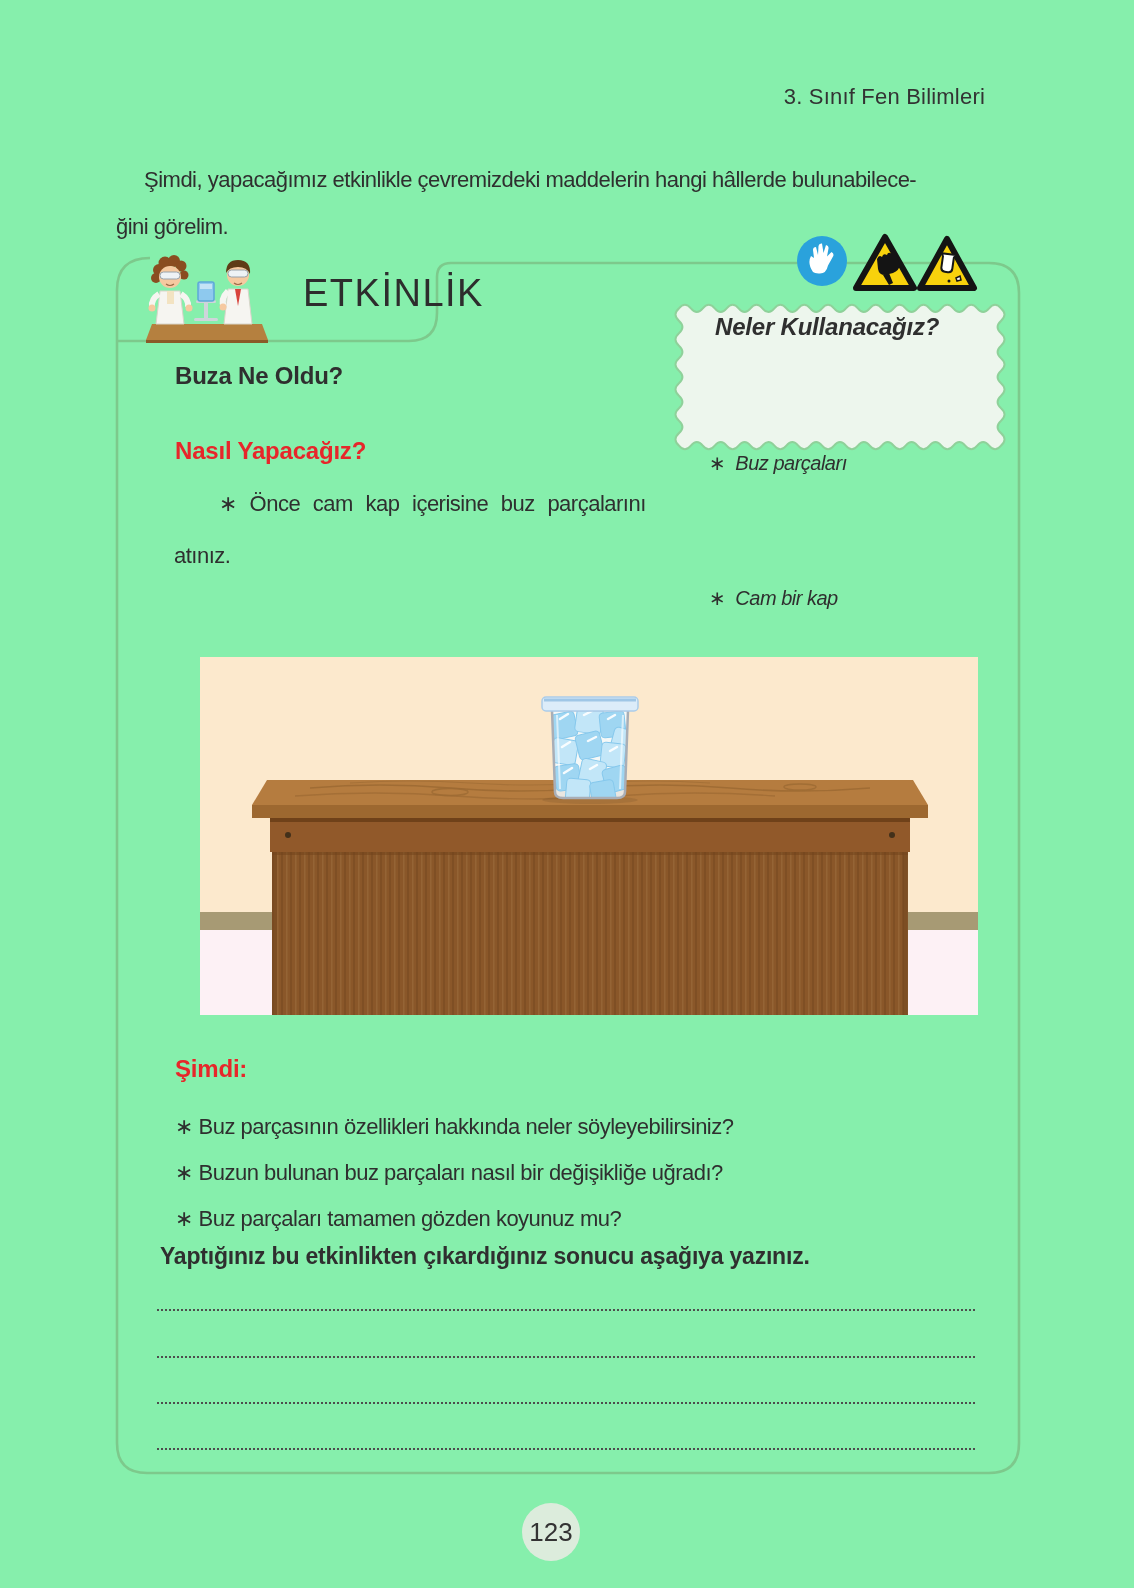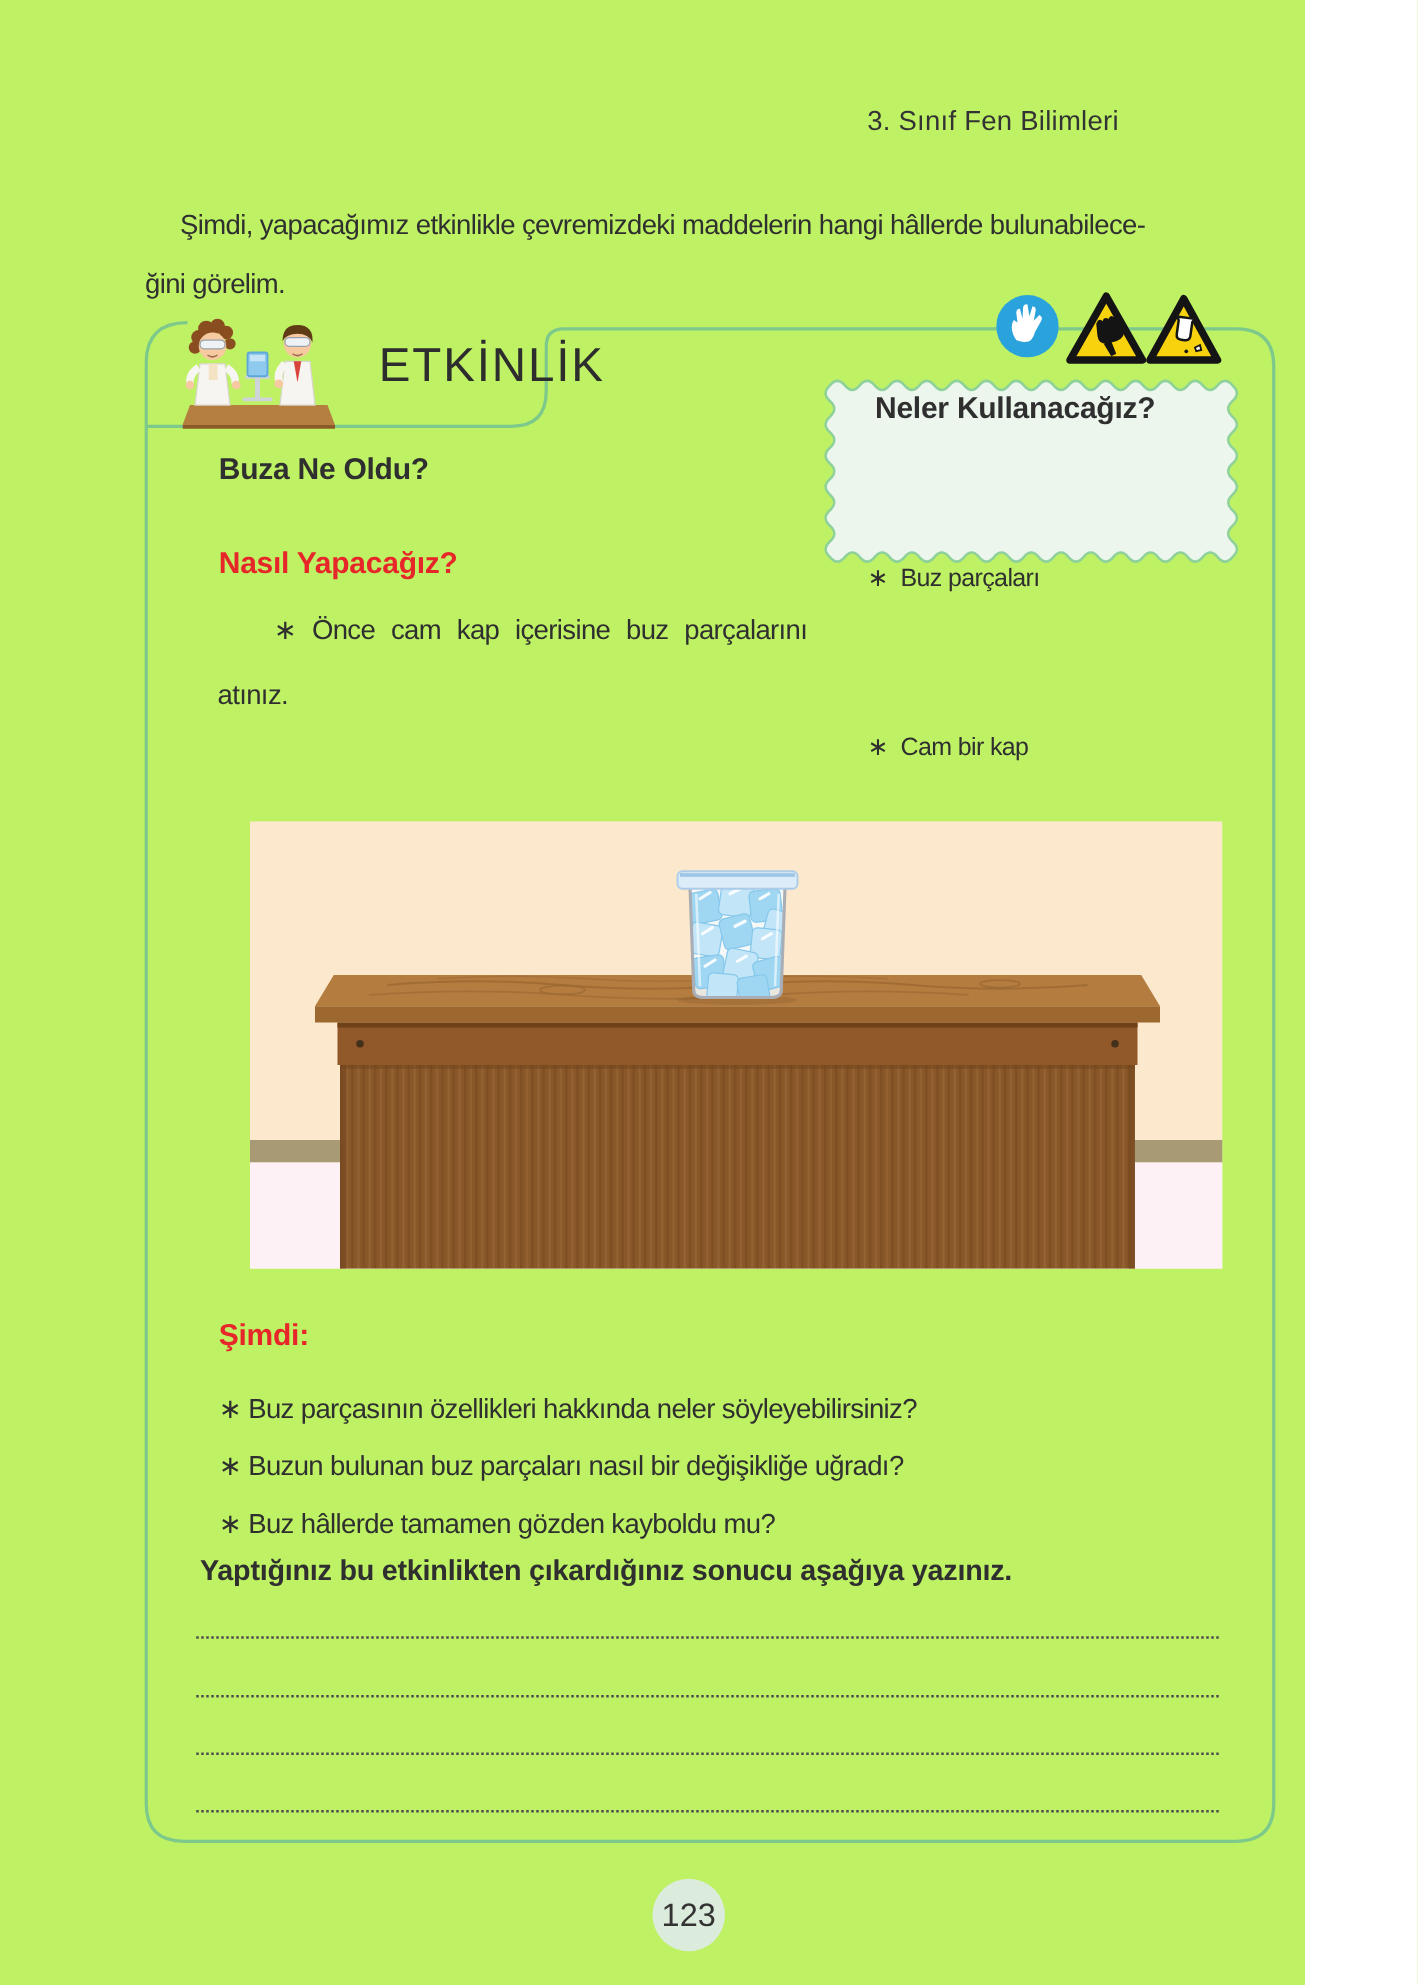--- a/index.html
+++ b/index.html
@@ -1,29 +1,29 @@
 <!DOCTYPE html>
 <html lang="tr"><head>
 <meta charset="utf-8">
 <style>
   html,body{margin:0;padding:0;background:#fff;}
   .page{
-    position:relative;width:1044px;height:1588px;background:#bef264;overflow:hidden;
+    position:relative;width:1134px;height:1588px;background:#86efac;overflow:hidden;
     font-family:"Liberation Sans","DejaVu Sans",sans-serif;color:#2f2f2f;
   }
   .abs{position:absolute;}
   .txt{font-size:22px;letter-spacing:-0.5px;line-height:47px;color:#2f2f2f;}
   .pre{white-space:pre;}
   .header-txt{font-size:22px;letter-spacing:0.2px;color:#333;}
   .intro{text-indent:28px;}
   .tab-label{font-size:38px;letter-spacing:1.5px;color:#2d2d2d;}
   .bold-head{font-size:24px;font-weight:bold;letter-spacing:-0.2px;}
   .red{color:#e7262a;}
   .materials{
-    left:658px;top:299px;width:334px;height:156px;
+    left:673px;top:299px;width:334px;height:156px;font-style:italic;
   }
   .materials .wavy-svg{position:absolute;left:0;top:0;width:100%;height:100%;}
   .materials .m-title{position:absolute;left:42px;top:14px;font-size:24px;font-weight:bold;letter-spacing:-0.2px;}
   .materials .m-items{position:absolute;left:36px;top:52px;font-size:20px;letter-spacing:-0.5px;line-height:45px;white-space:pre;}
   .step{line-height:52px;text-indent:45px;margin-left:44px;}
   .step2{line-height:50px;}
   .questions{line-height:46px;white-space:pre;}
   .prompt{font-size:23px;font-weight:bold;letter-spacing:-0.2px;}
   .answer-line{height:0;border-bottom:2.5px dotted #4d4d4d;}
   .badge{
@@ -183,21 +183,21 @@
       <path d="M357,58 l3,74 M423,58 l-3,74" stroke="#ffffff" stroke-width="2" opacity="0.6"></path>
       <rect x="342" y="40" width="96" height="14" rx="4" fill="#dcecf9" stroke="#abcce9" stroke-width="1.5"></rect>
       <rect x="344" y="41.5" width="92" height="3" fill="#9fc6e6"></rect>
     </g>
   </svg>
 
   <div class="abs bold-head red" style="left:175px;top:1055px;">Şimdi:</div>
 
   <div class="abs txt questions" style="left:175px;top:1104px;">∗ Buz parçasının özellikleri hakkında neler söyleyebilirsiniz?</div>
   <div class="abs txt questions" style="left:175px;top:1150px;">∗ Buzun bulunan buz parçaları nasıl bir değişikliğe uğradı?</div>
-  <div class="abs txt questions" style="left:175px;top:1196px;">∗ Buz hâllerde tamamen gözden kayboldu mu?</div>
+  <div class="abs txt questions" style="left:175px;top:1196px;">∗ Buz parçaları tamamen gözden koyunuz mu?</div>
 
   <div class="abs prompt" style="left:160px;top:1243px;">Yaptığınız bu etkinlikten çıkardığınız sonucu aşağıya yazınız.</div>
 
   <div class="abs answer-line" style="left:157px;top:1309px;width:818px;"></div>
   <div class="abs answer-line" style="left:157px;top:1356px;width:818px;"></div>
   <div class="abs answer-line" style="left:157px;top:1402px;width:818px;"></div>
   <div class="abs answer-line" style="left:157px;top:1448px;width:818px;"></div>
 
   <div class="abs badge">
     <span>123</span>

